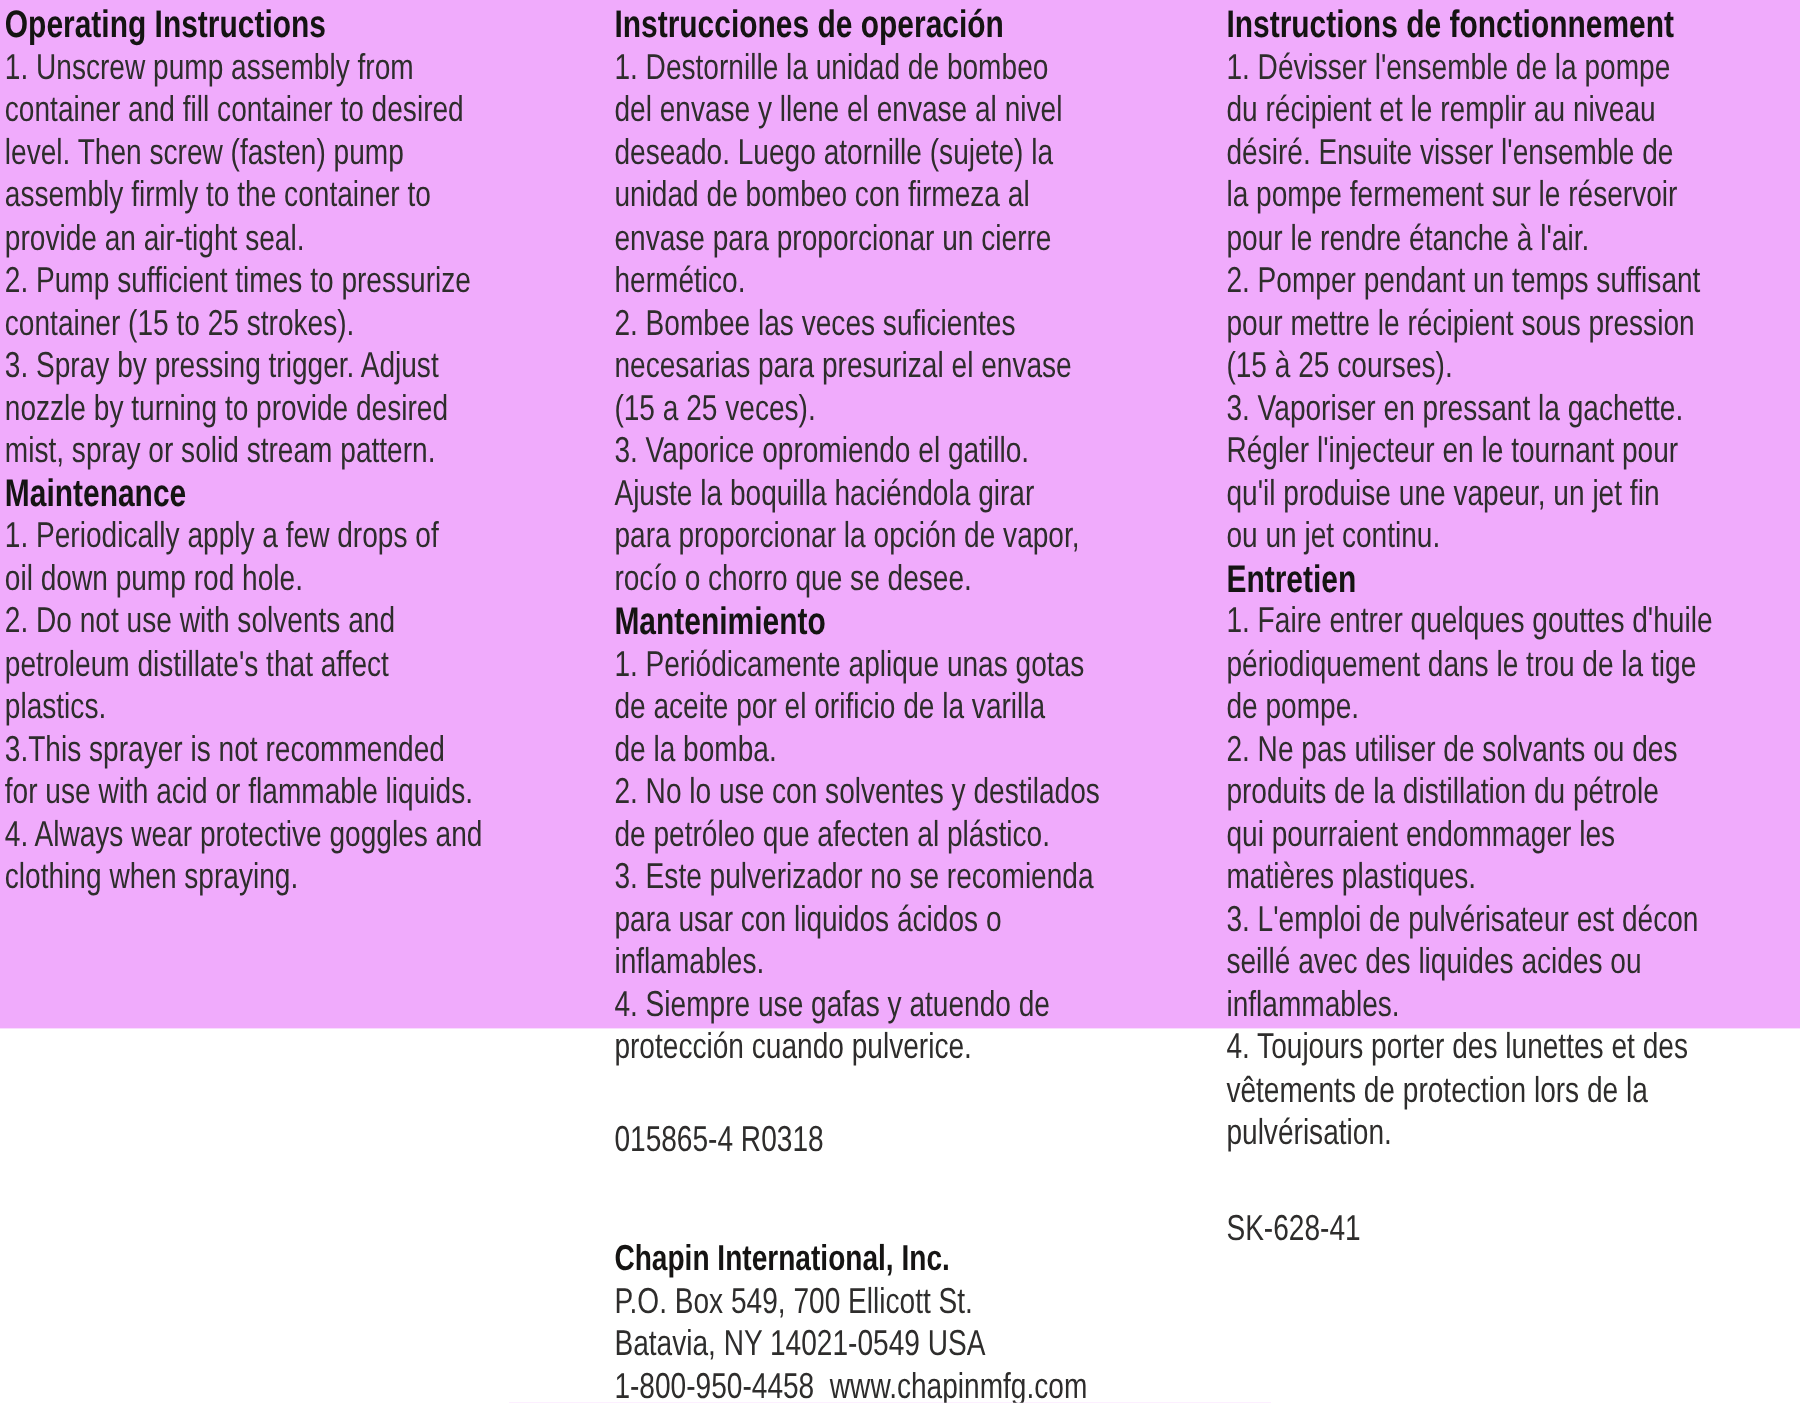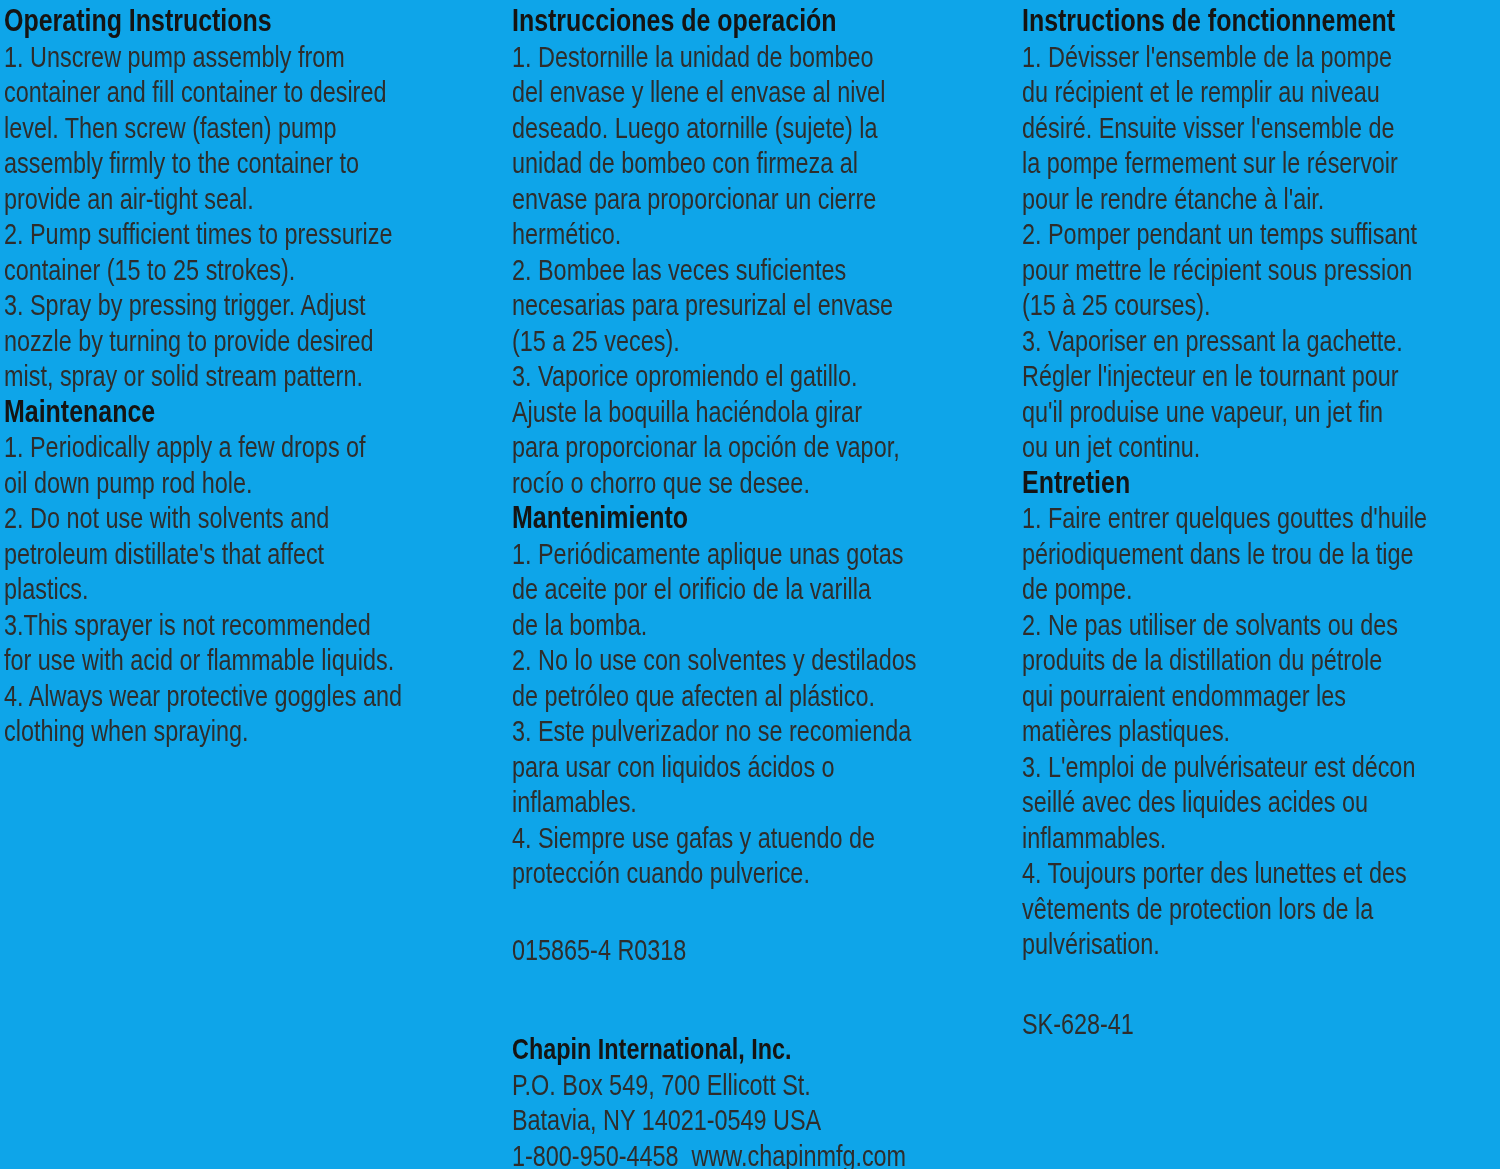--- a/index.html
+++ b/index.html
@@ -2,21 +2,21 @@
 <html><head>
 <meta charset="utf-8">
 <style>
   html,body{margin:0;padding:0}
   body{
     width:1500px;height:1169px;overflow:hidden;
     background:#ffffff;
     font-family:"Liberation Sans","DejaVu Sans",sans-serif;
     color:#2e2d2c;
   }
-  .sheet{position:relative;width:1500px;height:1169px;background:#0ea5e9;}
+  .sheet{position:relative;width:1500px;height:857px;background:#f0abfc;}
   .col{
     position:absolute;top:3px;width:645px;
     font-size:30px;line-height:35.5px;font-weight:400;
     transform:scaleX(0.78);transform-origin:0 0;
   }
   .col-en{left:4px}
   .col-es{left:512px}
   .col-fr{left:1022px}
   .heading{
     font-size:32px;font-weight:700;color:#151413;

